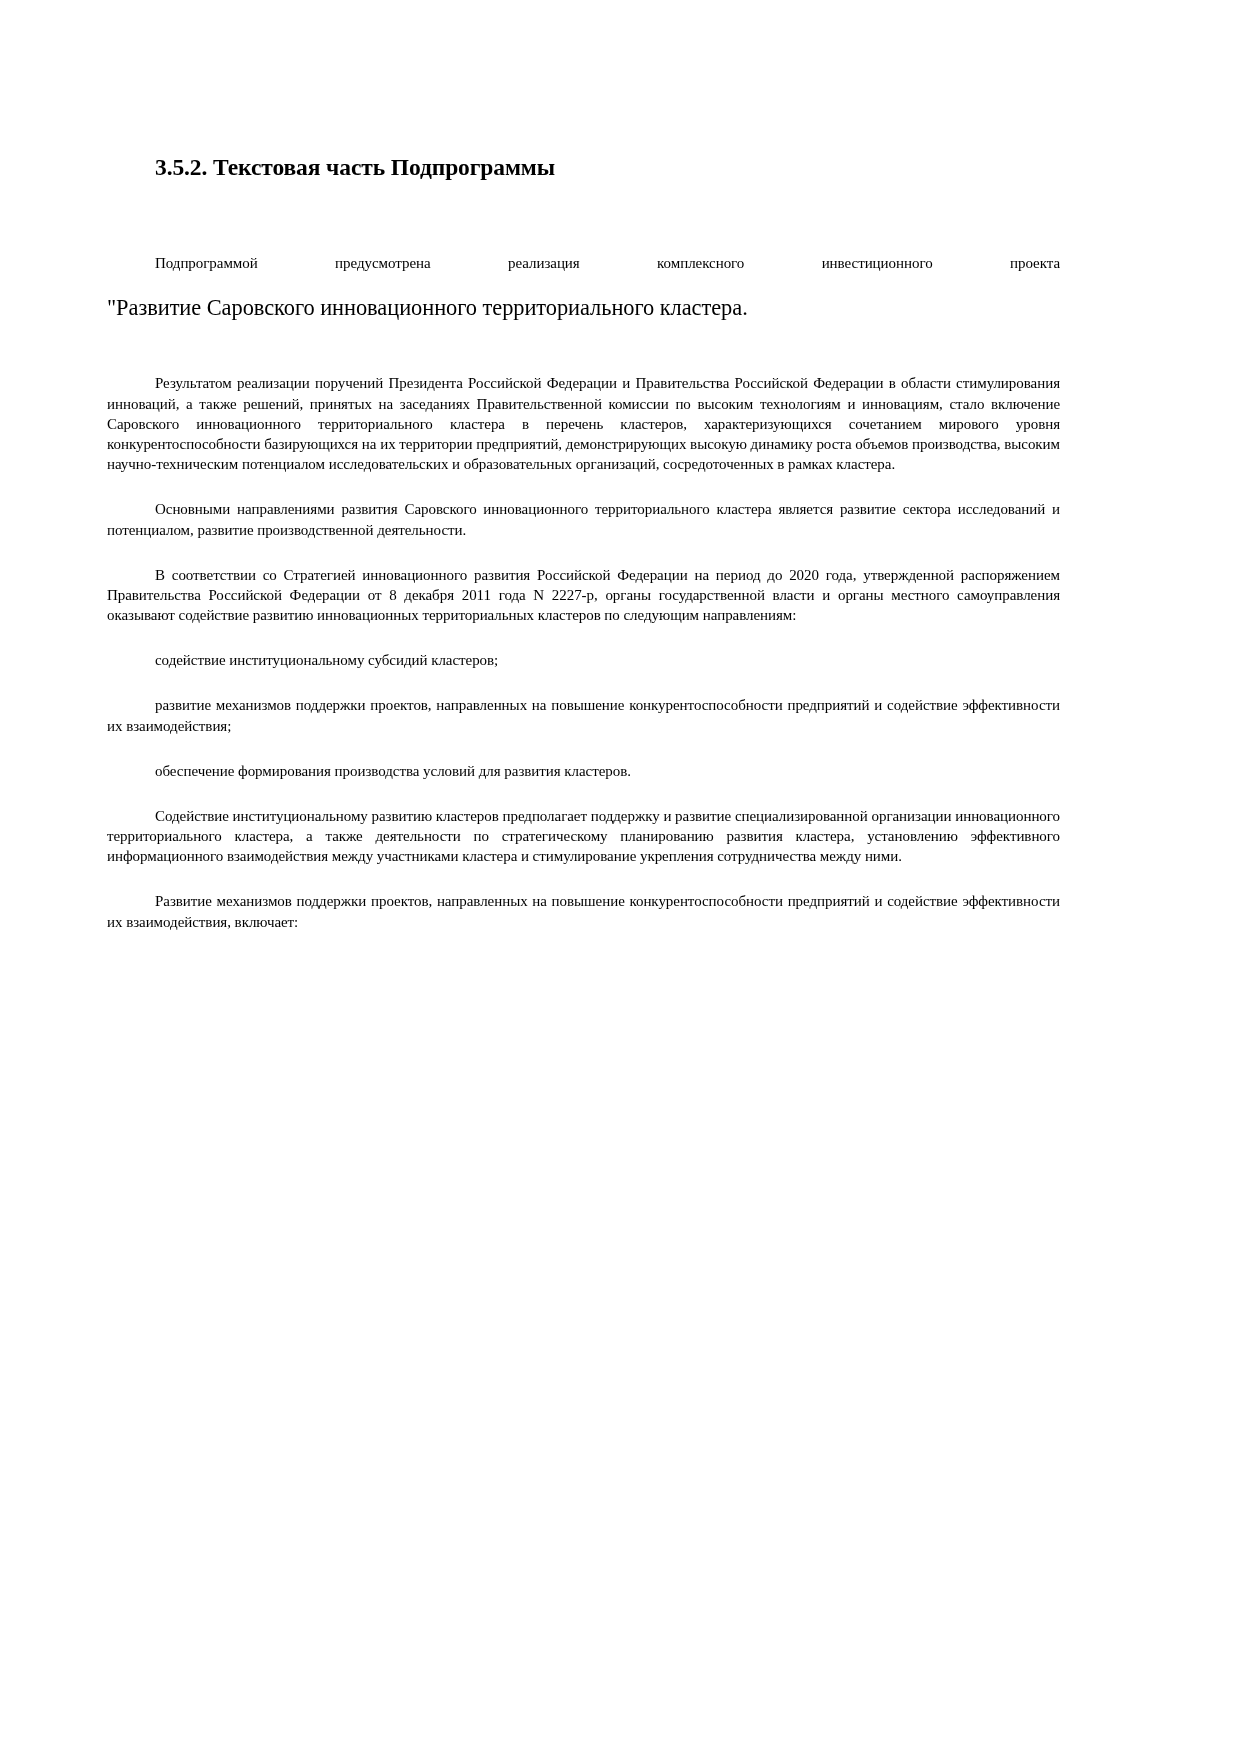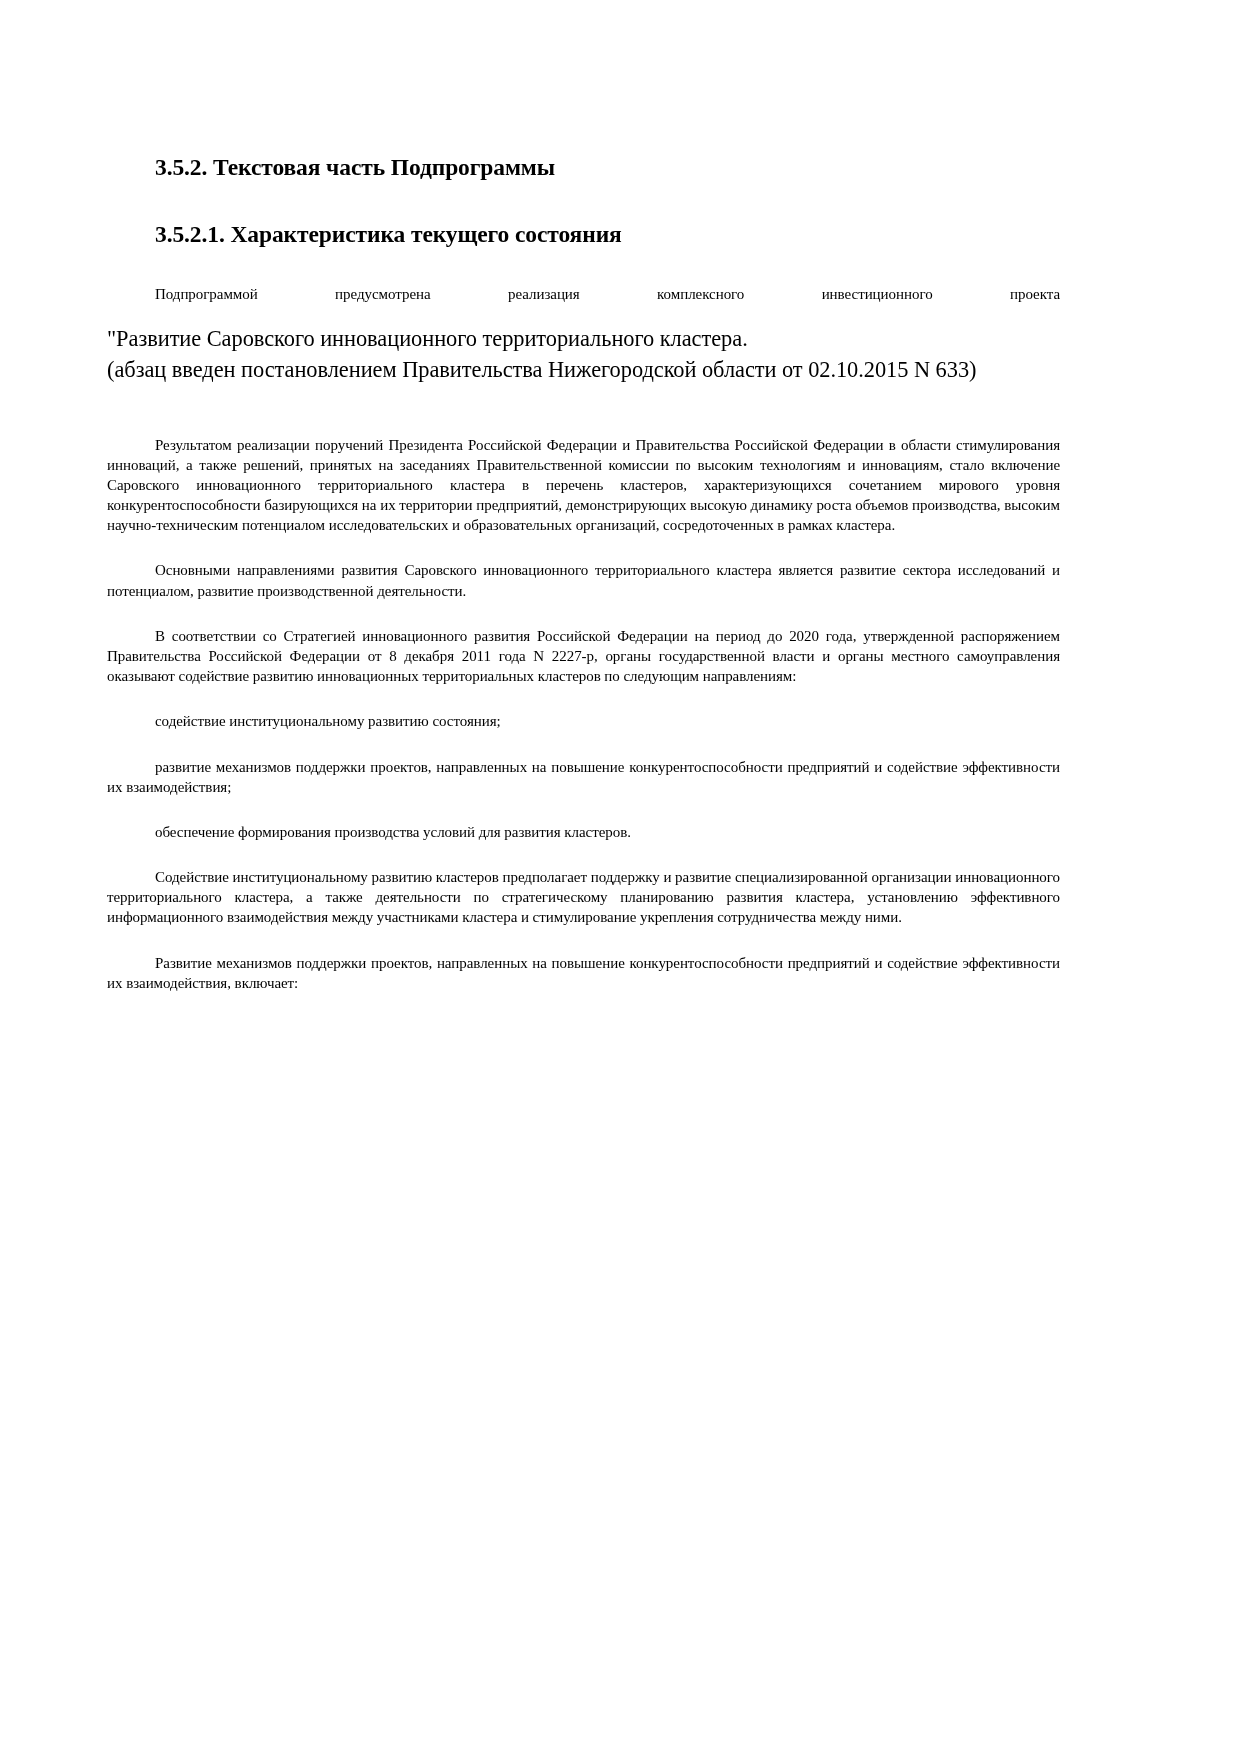--- a/index.html
+++ b/index.html
@@ -63,40 +63,38 @@
 </style>
 </head>
 <body>
 
 <div class="page">
   <div class="content">
 
     <h2 class="heading">3.5.2. Текстовая часть Подпрограммы</h2>
     <div class="heading-gap-1"></div>
 
-    <h2 class="heading">3.5.2.1. Характеристика текущего состояния</h2>
     <div class="heading-gap-2"></div>
 
     <p class="body stretch">Подпрограммой предусмотрена реализация комплексного инвестиционного проекта</p>
     <div class="line-flat">"Развитие Саровского инновационного территориального кластера.</div>
-    <div class="line-flat">(абзац введен постановлением Правительства Нижегородской области от 02.10.2015 N 633)</div>
     <div class="para-gap"></div>
 
     <div class="para-gap"></div>
 
     <p class="body">Результатом реализации поручений Президента Российской Федерации и Правительства Российской Федерации в области стимулирования инноваций, а также решений, принятых на заседаниях Правительственной комиссии по высоким технологиям и инновациям, стало включение Саровского инновационного территориального кластера в перечень кластеров, характеризующихся сочетанием мирового уровня конкурентоспособности базирующихся на их территории предприятий, демонстрирующих высокую динамику роста объемов производства, высоким научно-техническим потенциалом исследовательских и образовательных организаций, сосредоточенных в рамках кластера.</p>
     <div class="para-gap"></div>
 
     <p class="body">Основными направлениями развития Саровского инновационного территориального кластера является развитие сектора исследований и потенциалом, развитие производственной деятельности.</p>
     <div class="para-gap"></div>
 
     <p class="body">В соответствии со Стратегией инновационного развития Российской Федерации на период до 2020 года, утвержденной распоряжением Правительства Российской Федерации от 8 декабря 2011 года N 2227-р, органы государственной власти и органы местного самоуправления оказывают содействие развитию инновационных территориальных кластеров по следующим направлениям:</p>
     <div class="para-gap"></div>
 
-    <p class="body">содействие институциональному развитию состояния;</p>
+    <p class="body">содействие институциональному субсидий кластеров;</p>
     <div class="para-gap"></div>
 
     <p class="body">развитие механизмов поддержки проектов, направленных на повышение конкурентоспособности предприятий и содействие эффективности их взаимодействия;</p>
     <div class="para-gap"></div>
 
     <p class="body">обеспечение формирования производства условий для развития кластеров.</p>
     <div class="para-gap"></div>
 
     <p class="body">Содействие институциональному развитию кластеров предполагает поддержку и развитие специализированной организации инновационного территориального кластера, а также деятельности по стратегическому планированию развития кластера, установлению эффективного информационного взаимодействия между участниками кластера и стимулирование укрепления сотрудничества между ними.</p>
     <div class="para-gap"></div>

